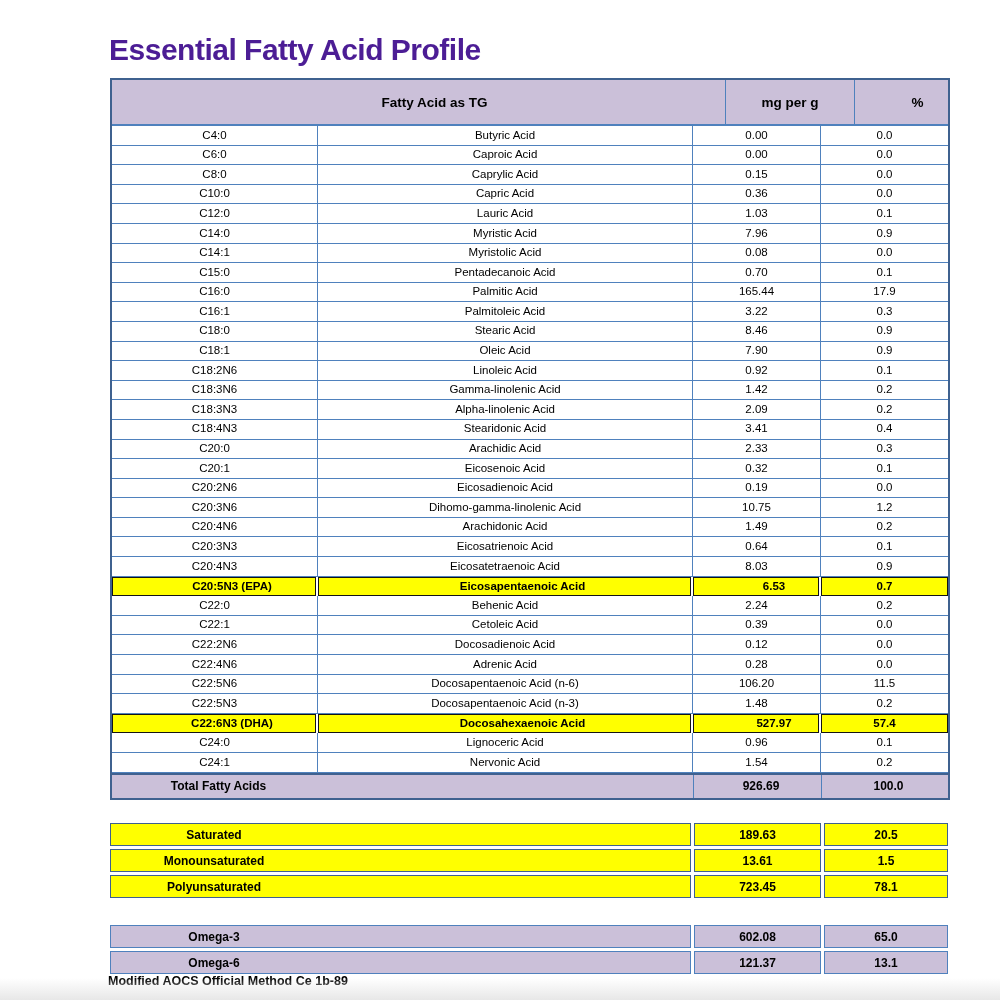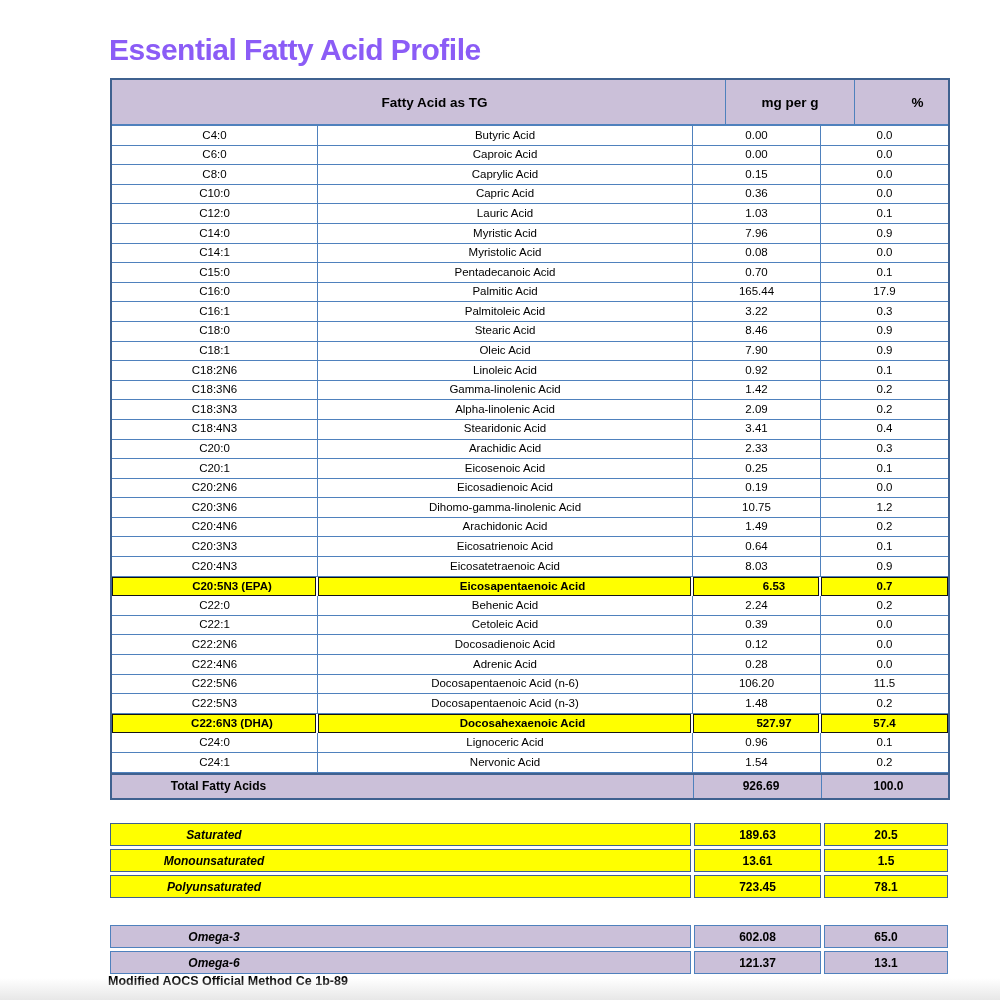--- a/index.html
+++ b/index.html
@@ -2,21 +2,21 @@
 <html style="--lavender: #CBC0D9; --yellow: #FFFF00;"><head>
 <meta charset="utf-8">
 <style>
   html,body{margin:0;padding:0;}
   body{
     width:1000px;height:1000px;position:relative;background:#ffffff;
     font-family:"Liberation Sans", sans-serif;color:#000;overflow:hidden;
   }
   .title{
     position:absolute;left:109px;top:33px;
-    font-size:30px;font-weight:800;letter-spacing:-0.5px;color:#8b5cf6;
+    font-size:30px;font-weight:800;letter-spacing:-0.5px;color:#4c1d95;
   }
   
   .maintable{
     position:absolute;left:110px;top:78px;width:840px;
     border:2px solid #3f618f;box-sizing:border-box;background:#fff;
   }
   .headrow{
     display:grid;grid-template-columns:582px 129px 125px;
     background:var(--lavender,#CBC0D9);height:44px;
     border-bottom:2px solid #4f81bd;
@@ -60,21 +60,21 @@
   .bandrow{
     display:grid;grid-template-columns:581px 127px 124px;column-gap:3px;
     height:23px;margin-bottom:3px;
   }
   .bandrow .bcell{
     display:flex;align-items:center;justify-content:center;
     font-size:12px;font-weight:700;box-sizing:border-box;
   }
   .band.yellow .bcell{background:var(--yellow,#FFFF00);border:1.6px solid #3f618f;}
   .band.purple .bcell{background:var(--lavender,#CBC0D9);border:1.6px solid #4f81bd;}
-  .bandrow .bcell.lab{justify-content:flex-start;font-style:italic;}
+  .bandrow .bcell.lab{justify-content:flex-start;}
   .bandrow .bcell.lab .lab-inner{width:206px;text-align:center;}
   
   .footer{
     position:absolute;left:108px;top:974px;
     font-size:12.5px;font-weight:700;
   }
   .bottom-shade{
     position:absolute;left:0;bottom:0;width:1000px;height:22px;
     background:linear-gradient(to bottom,rgba(255,255,255,0),#e7e7e7);
     pointer-events:none;
@@ -191,21 +191,21 @@
       </div>
       <div class="trow">
         <div class="cell code">C20:0</div>
         <div class="cell name">Arachidic Acid</div>
         <div class="cell mg">2.33</div>
         <div class="cell pct">0.3</div>
       </div>
       <div class="trow">
         <div class="cell code">C20:1</div>
         <div class="cell name">Eicosenoic Acid</div>
-        <div class="cell mg">0.25</div>
+        <div class="cell mg">0.32</div>
         <div class="cell pct">0.1</div>
       </div>
       <div class="trow">
         <div class="cell code">C20:2N6</div>
         <div class="cell name">Eicosadienoic Acid</div>
         <div class="cell mg">0.19</div>
         <div class="cell pct">0.0</div>
       </div>
       <div class="trow">
         <div class="cell code">C20:3N6</div>

